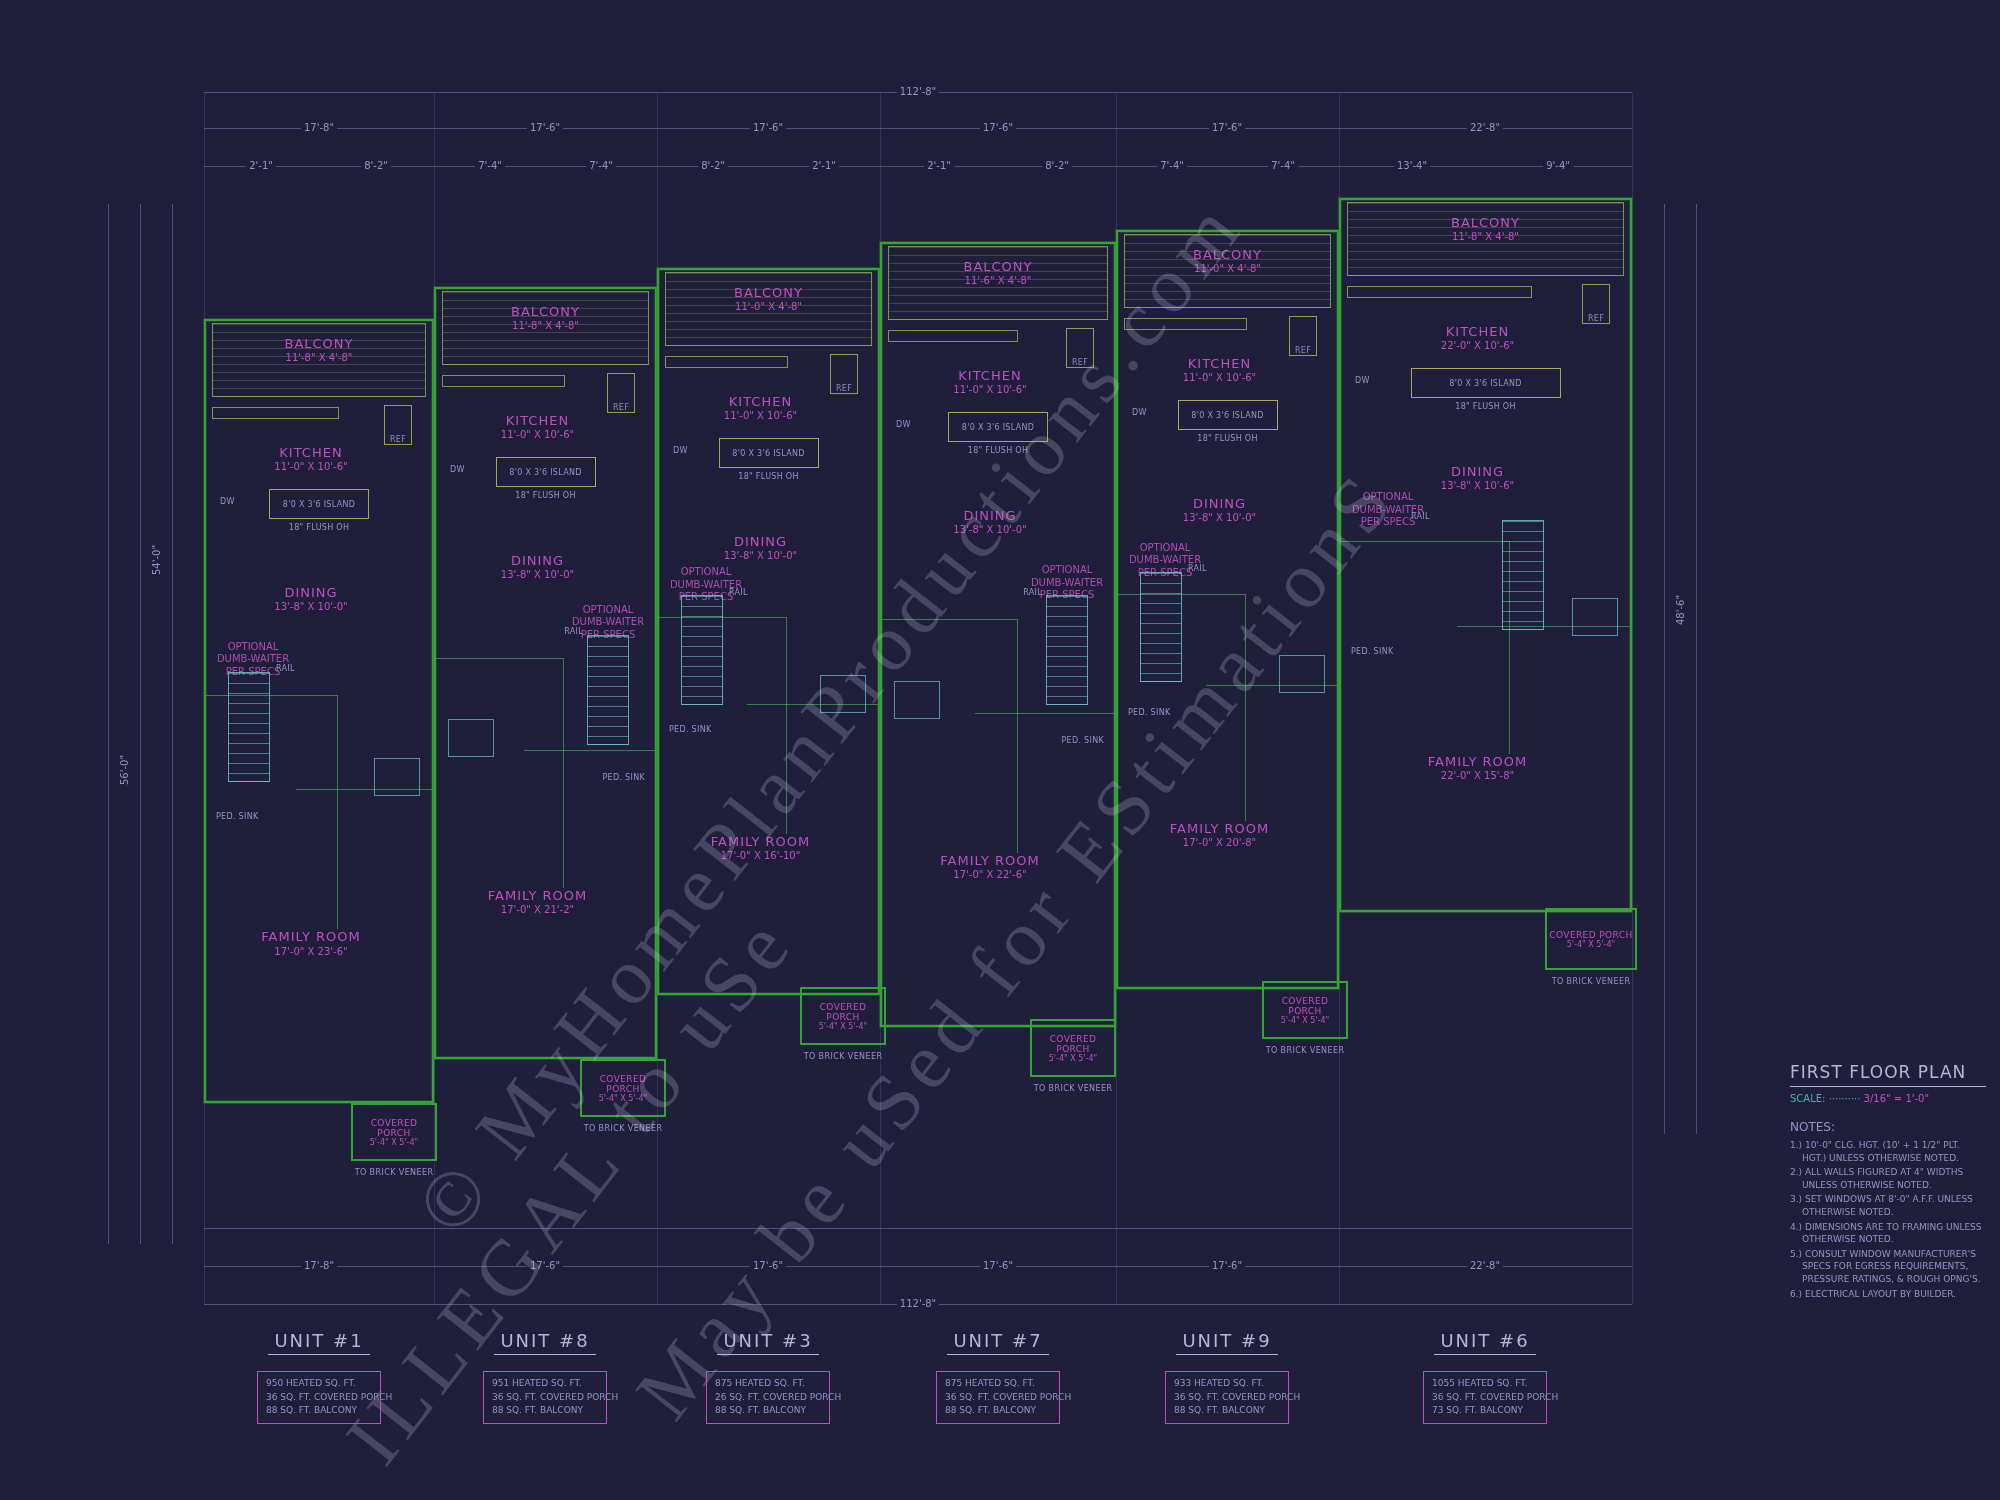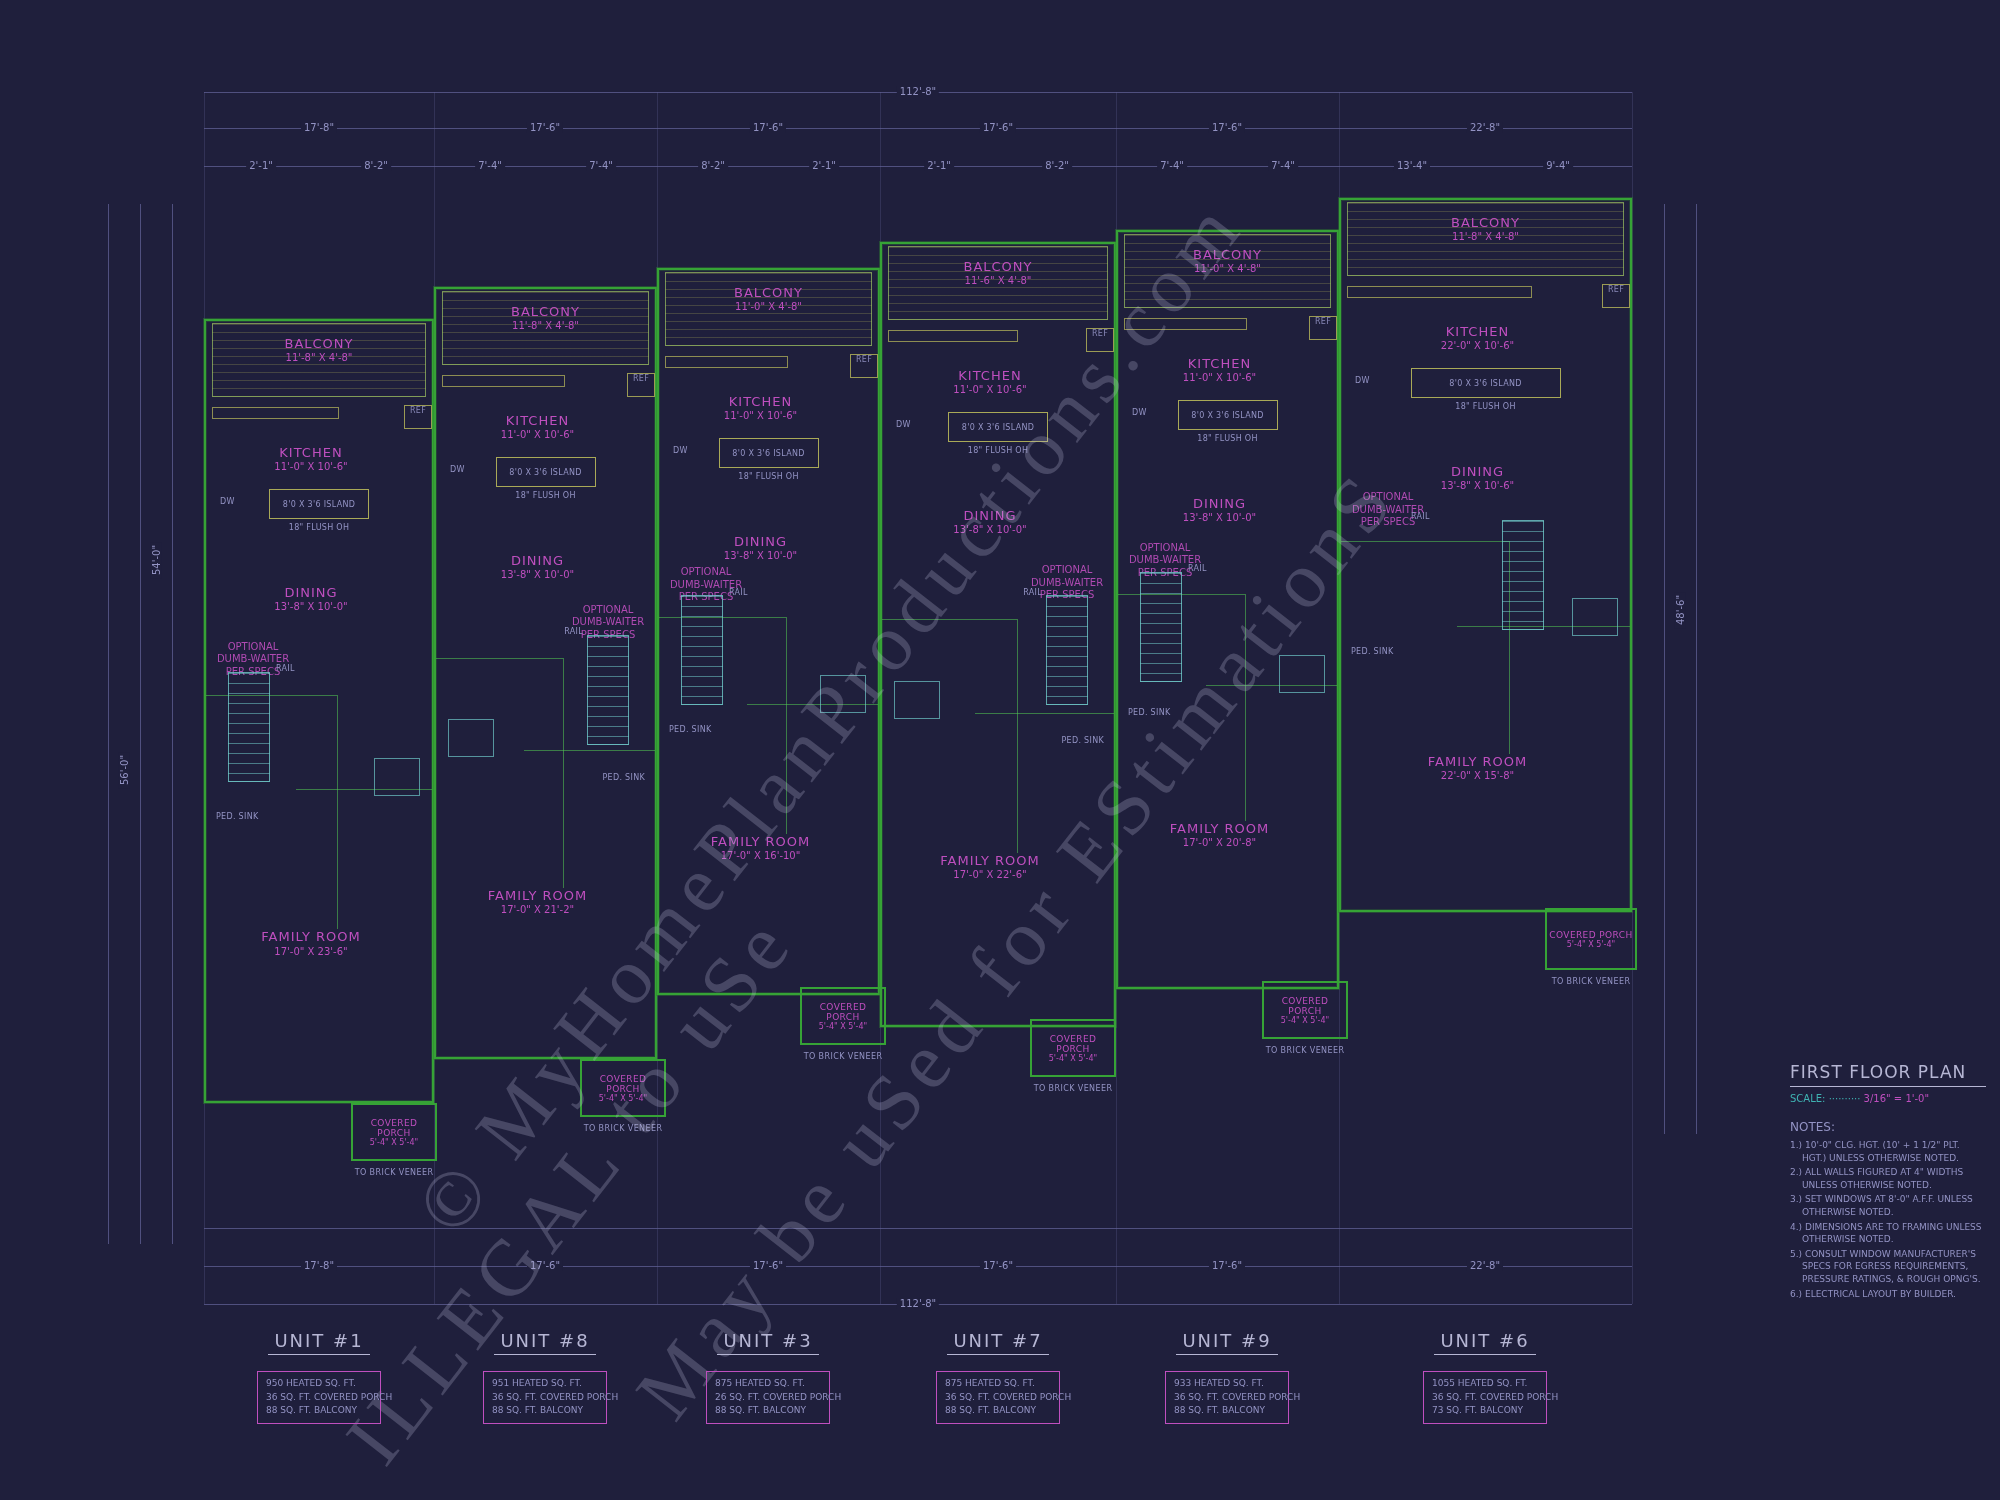--- a/index.html
+++ b/index.html
@@ -22,22 +22,22 @@
 .room-label{position:absolute;left:0;right:16px;text-align:center;color:var(--label-magenta,#bf4fbf);line-height:1.25}
 .rl-name{display:block;font-size:13px;letter-spacing:1px}
 .rl-dims{display:block;font-size:10px}
 .kitchen-label{top:124px}
 .island{position:absolute;top:168px;left:50%;transform:translateX(-50%);width:100px;height:30px;
   border:1px solid var(--yellow,#a9a957);display:flex;align-items:center;justify-content:center}
 .tiny{font-size:8px;color:var(--dim-lavender,#9393c4);letter-spacing:.3px;white-space:nowrap}
 .flush{position:absolute;top:202px;left:50%;transform:translateX(-50%)}
 .dwlab{position:absolute;top:176px;left:14px}
 .counter{position:absolute;top:86px;left:6px;width:56%;height:12px;border:1px solid var(--yellow,#a9a957);opacity:.8}
-.appl{position:absolute;top:84px;right:0;width:28px;height:24px;border:1px solid var(--yellow,#a9a957);
-  opacity:.9;display:flex;align-items:flex-start;justify-content:center}
+.appl{position:absolute;top:84px;right:20px;width:28px;height:40px;border:1px solid var(--yellow,#a9a957);
+  opacity:.9;display:flex;align-items:flex-end;justify-content:center}
 .dining-label{top:264px}
 .iwall-a{position:absolute;top:48%;left:0;width:58%;border-top:1px solid rgba(82,200,82,.55)}
 .iwall-b{position:absolute;top:60%;left:40%;right:0;border-top:1px solid rgba(82,200,82,.55)}
 .iwall-c{position:absolute;top:48%;bottom:22%;left:58%;border-left:1px solid rgba(82,200,82,.55)}
 .dumb{position:absolute;top:41%;left:10px;width:74px;font-size:10px;color:var(--label-magenta,#bf4fbf);
   text-align:center;line-height:1.25;opacity:.9}
 .stairs{position:absolute;top:45%;left:22px;width:42px;height:110px;border:1px solid rgba(110,200,200,.8);
   background:repeating-linear-gradient(to bottom,rgba(110,200,200,.55) 0 1px,transparent 1px 10px)}
 .mini{position:absolute;top:56%;right:12px;width:46px;height:38px;border:1px solid rgba(110,200,200,.7)}
 .sinklab{position:absolute;top:63%;left:10px}

